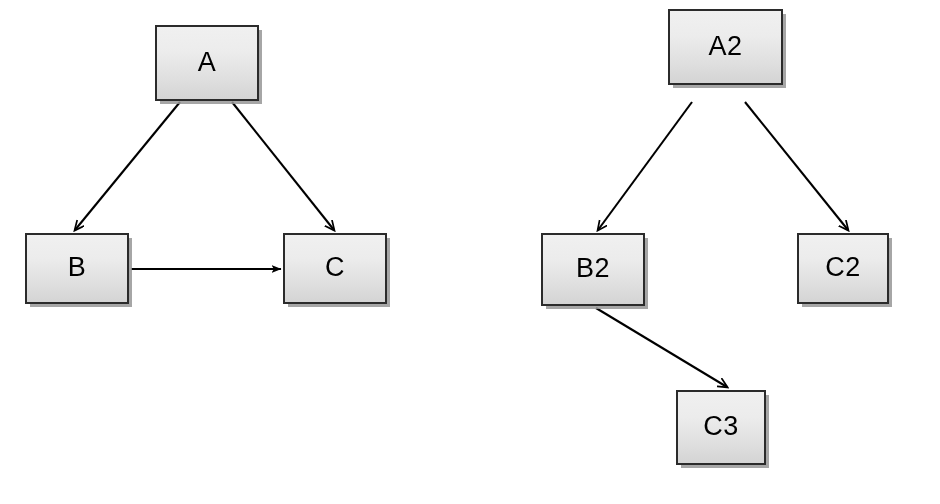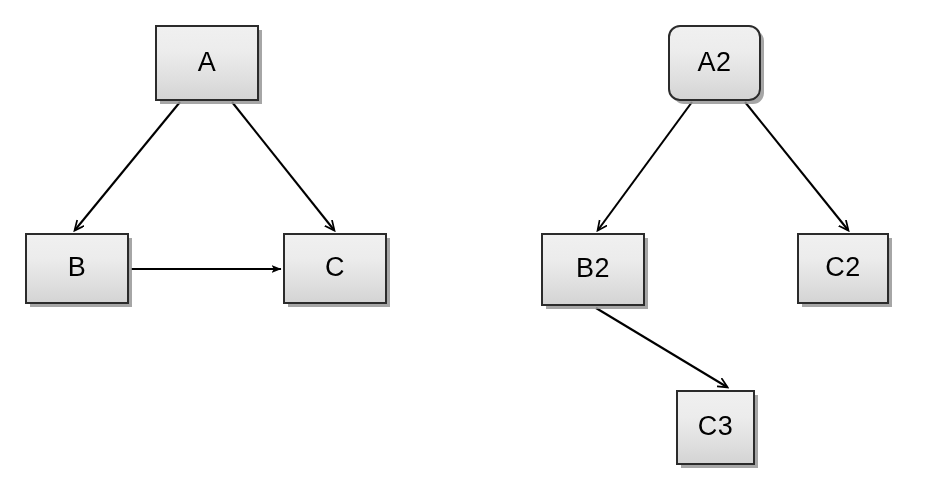--- a/index.html
+++ b/index.html
@@ -76,27 +76,27 @@
   <div id="nodes-layer">
       <div class="node" style="left: 155px; top: 25px; width: 104px; height: 76px;">
         <span class="node-label">A</span>
       </div>
       <div class="node" style="left: 25px; top: 233px; width: 104px; height: 71px;">
         <span class="node-label">B</span>
       </div>
       <div class="node" style="left: 283px; top: 233px; width: 104px; height: 71px;">
         <span class="node-label">C</span>
       </div>
-      <div class="node" style="left: 668px; top: 25px; width: 93px; height: 76px; border-radius: 12px;">
+      <div class="node" style="left: 668px; top: 9px; width: 115px; height: 76px;">
         <span class="node-label">A2</span>
       </div>
       <div class="node" style="left: 541px; top: 233px; width: 104px; height: 73px; text-align: center;">
         <span class="node-label">B2</span>
       </div>
       <div class="node" style="left: 797px; top: 233px; width: 92px; height: 71px;">
         <span class="node-label">C2</span>
       </div>
-      <div class="node" style="left: 676px; top: 390px; width: 79px; height: 75px; text-align: right;">
+      <div class="node" style="left: 676px; top: 390px; width: 90px; height: 75px; text-align: right;">
         <span class="node-label">C3</span>
       </div>
     </div>
 
 </div>
 
 </body></html>

